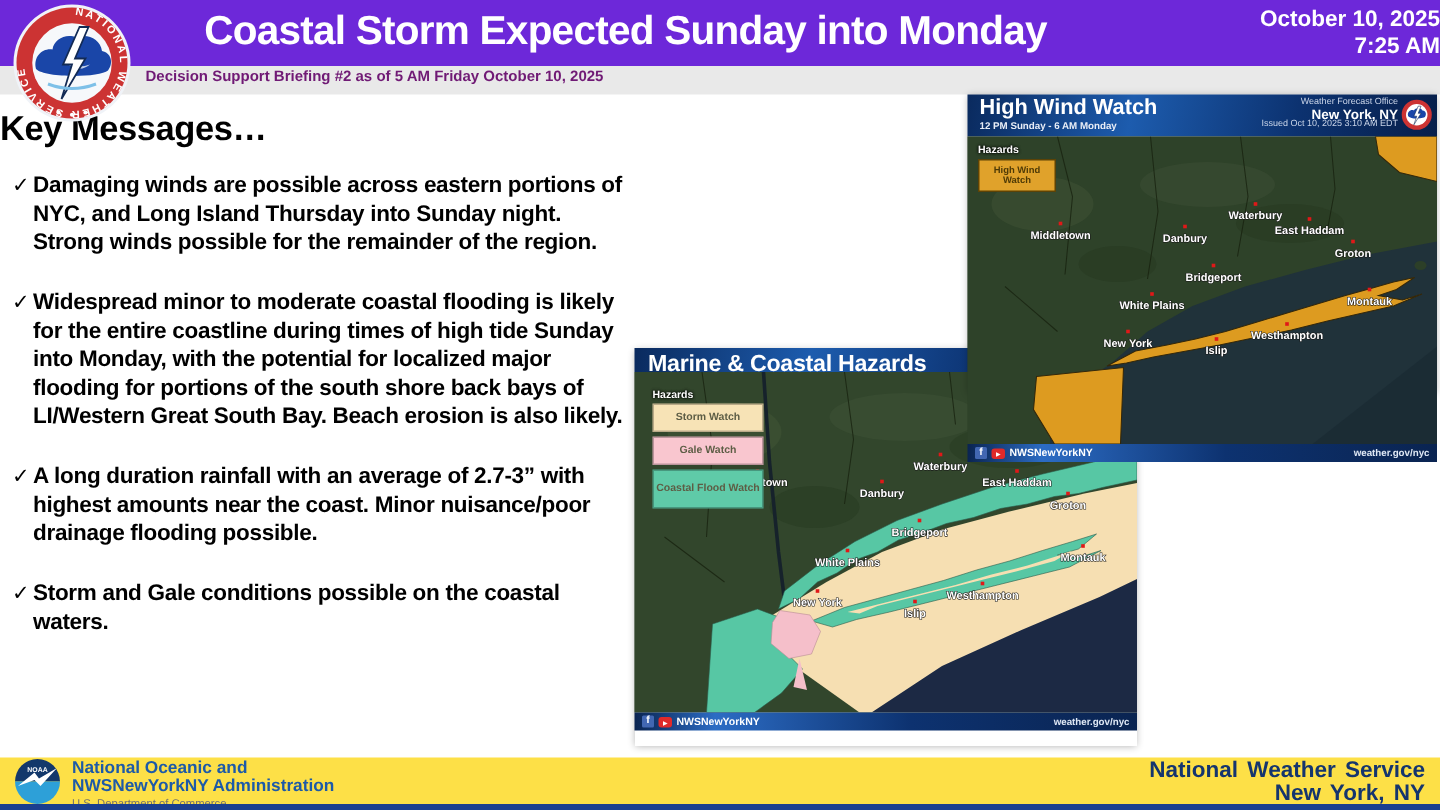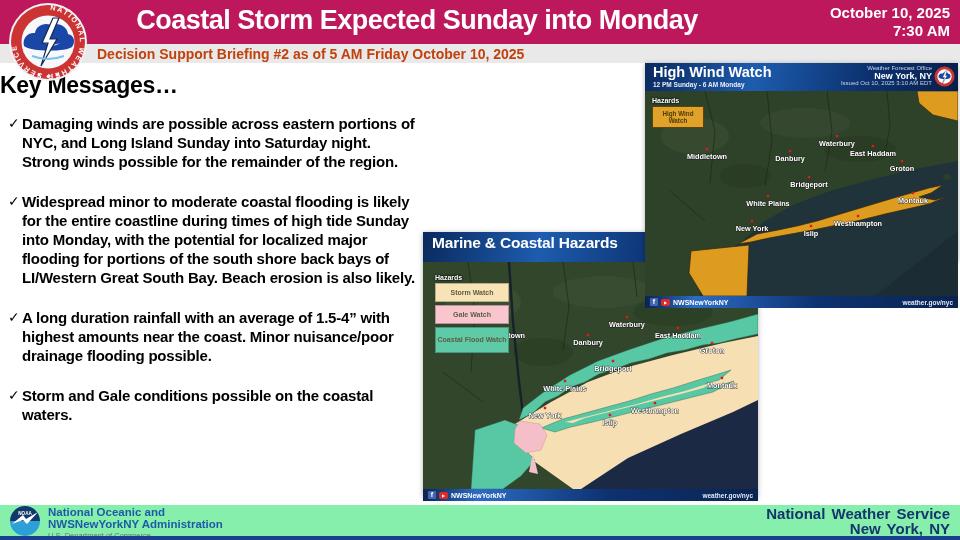--- a/index.html
+++ b/index.html
@@ -1,25 +1,25 @@
 <!DOCTYPE html>
 <html><head>
 <meta charset="utf-8">
 <style>
   html,body{margin:0;padding:0;background:#555;}
   .slide{position:relative;width:960px;height:540px;background:#ffffff;overflow:hidden;
          font-family:"Liberation Sans",sans-serif;}
   
-  .hdr{position:absolute;left:0;top:0;width:960px;height:44px;background:#be185d;}
+  .hdr{position:absolute;left:0;top:0;width:960px;height:44px;background:#6d28d9;}
   .hdr-title{position:absolute;left:97px;top:5px;width:640px;color:#fff;font-size:27px;
              font-weight:bold;letter-spacing:-.5px;text-align:center;white-space:nowrap;}
-  .hdr-date{position:absolute;right:10px;top:4px;color:#fff;font-size:15px;font-weight:bold;
+  .hdr-date{position:absolute;right:0;top:4px;color:#fff;font-size:15px;font-weight:bold;
             text-align:right;line-height:18px;}
   .subhdr{position:absolute;left:0;top:44px;width:960px;height:19px;background:#e9e9e9;}
-  .subhdr-text{position:absolute;left:97px;top:2px;color:#c2410c;font-size:14px;font-weight:bold;}
+  .subhdr-text{position:absolute;left:97px;top:2px;color:#701a75;font-size:10px;font-weight:bold;}
   .nws-logo{position:absolute;left:8px;top:2px;width:80px;height:80px;z-index:5;}
   
   .km-head{position:absolute;left:0;top:72px;width:432px;text-align:left;color:#000;
            font-size:23px;font-weight:bold;letter-spacing:-.3px;}
   .km-list{position:absolute;left:8px;top:114px;width:412px;}
   .bullet{display:flex;margin-bottom:21px;color:#000;}
   .bullet .check{width:14px;flex:0 0 14px;font-size:14px;font-weight:normal;line-height:19px;}
   .bullet .btext{flex:1;font-size:15px;font-weight:bold;line-height:19px;letter-spacing:-.2px;}
   
   .map{position:absolute;box-shadow:0 1px 5px rgba(0,0,0,.30);}
@@ -58,38 +58,38 @@
   .mc-map .map-titlebar{height:26px;}
   .mc-title{position:absolute;left:9px;top:2px;color:#fff;font-size:15.5px;font-weight:bold;letter-spacing:-.2px;}
   .mc-legend{position:absolute;left:12px;top:12px;z-index:4;}
   .mc-swatch{width:74px;font-size:7px;font-weight:bold;color:#5d5d45;text-align:center;
              display:flex;align-items:center;justify-content:center;line-height:8px;
              border:1px solid rgba(0,0,0,.25);margin-bottom:3px;box-sizing:border-box;}
   .sw-storm{height:19px;background:#f7e3b6;}
   .sw-gale{height:19px;background:#f9c6cf;}
   .sw-cf{height:26px;background:#5fcaa8;padding:1px;}
   
-  .ftr{position:absolute;left:0;top:505px;width:960px;height:31px;background:#86efac;}
+  .ftr{position:absolute;left:0;top:505px;width:960px;height:31px;background:#fde047;}
   .ftr-bar{position:absolute;left:0;top:536px;width:960px;height:4px;background:#1b3f8f;}
   .noaa-logo{position:absolute;left:10px;top:1px;width:30px;height:30px;}
   .noaa-text{position:absolute;left:48px;top:1px;color:#1d5aa8;font-size:11.5px;font-weight:bold;line-height:12px;}
   .noaa-doc{color:#6f6f6f;font-size:7.5px;font-weight:normal;}
   .ftr-right{position:absolute;right:10px;top:1px;text-align:right;color:#15356e;font-size:15px;
              font-weight:bold;line-height:15px;word-spacing:2px;}
 </style>
 </head>
 <body>
 
 <div class="slide">
 
   <div class="hdr">
     <div class="hdr-title">Coastal Storm Expected Sunday into Monday</div>
     <div class="hdr-date">
       <div>October 10, 2025</div>
-      <div>7:30 AM</div>
+      <div>7:25 AM</div>
     </div>
   </div>
   <div class="subhdr">
     <div class="subhdr-text">Decision Support Briefing #2 as of 5 AM Friday October 10, 2025</div>
   </div>
 
   <svg class="nws-logo" viewBox="0 0 80 80">
     <circle cx="40" cy="40" r="39" fill="#f0f3f8"></circle>
     <circle cx="40" cy="40" r="37" fill="#cc3333"></circle>
     <circle cx="40" cy="40" r="26.5" fill="#f6f8fb"></circle>
@@ -105,38 +105,38 @@
     </text>
     <circle cx="31" cy="73" r="1.4" fill="#fff"></circle>
       <circle cx="40" cy="74.5" r="1.4" fill="#fff"></circle>
       <circle cx="49" cy="73" r="1.4" fill="#fff"></circle>
   </svg>
 
   <div class="km-head">Key Messages…</div>
   <div class="km-list">
     <div class="bullet">
       <span class="check">✓</span>
-      <span class="btext">Damaging winds are possible across eastern portions of NYC, and Long Island Sunday into Saturday night. Strong winds possible for the remainder of the region.</span>
+      <span class="btext">Damaging winds are possible across eastern portions of NYC, and Long Island Thursday into Sunday night. Strong winds possible for the remainder of the region.</span>
     </div>
     <div class="bullet">
       <span class="check">✓</span>
       <span class="btext">Widespread minor to moderate coastal flooding is likely for the entire coastline during times of high tide Sunday into Monday, with the potential for localized major flooding for portions of the south shore back bays of LI/Western Great South Bay. Beach erosion is also likely.</span>
     </div>
     <div class="bullet">
       <span class="check">✓</span>
-      <span class="btext">A long duration rainfall with an average of 1.5-4” with highest amounts near the coast. Minor nuisance/poor drainage flooding possible.</span>
+      <span class="btext">A long duration rainfall with an average of 2.7-3” with highest amounts near the coast. Minor nuisance/poor drainage flooding possible.</span>
     </div>
     <div class="bullet">
       <span class="check">✓</span>
       <span class="btext">Storm and Gale conditions possible on the coastal waters.</span>
     </div>
   </div>
 
   <div class="map mc-map">
-    <div class="map-titlebar" style="height:30px">
+    <div class="map-titlebar" style="height:16px">
       <div class="mc-title">Marine &amp; Coastal Hazards</div>
     </div>
     <div class="map-body" style="height:227px">
       <svg width="335" height="227" viewBox="0 0 335 227">
         <rect width="335" height="227" fill="#32462c"></rect>
         <ellipse cx="60" cy="40" rx="38" ry="20" fill="#46593a" opacity=".4"></ellipse>
         <ellipse cx="180" cy="30" rx="50" ry="16" fill="#41543a" opacity=".4"></ellipse>
         <ellipse cx="120" cy="90" rx="30" ry="14" fill="#26391f" opacity=".5"></ellipse>
         <ellipse cx="250" cy="50" rx="40" ry="14" fill="#26391f" opacity=".45"></ellipse>
         <path d="M86,0 L90,60 L96,120 L100,152" stroke="#16222b" stroke-width="2.4" fill="none"></path>

